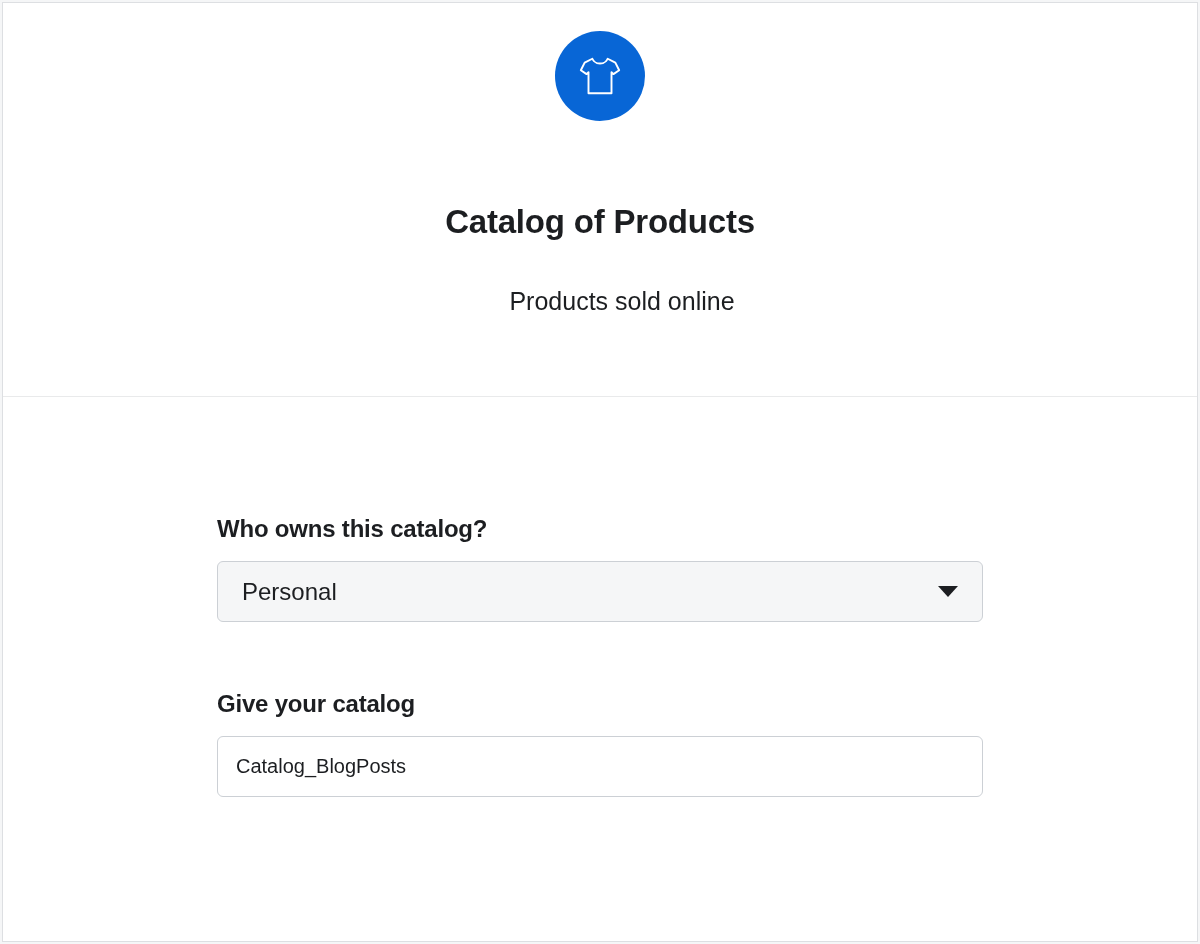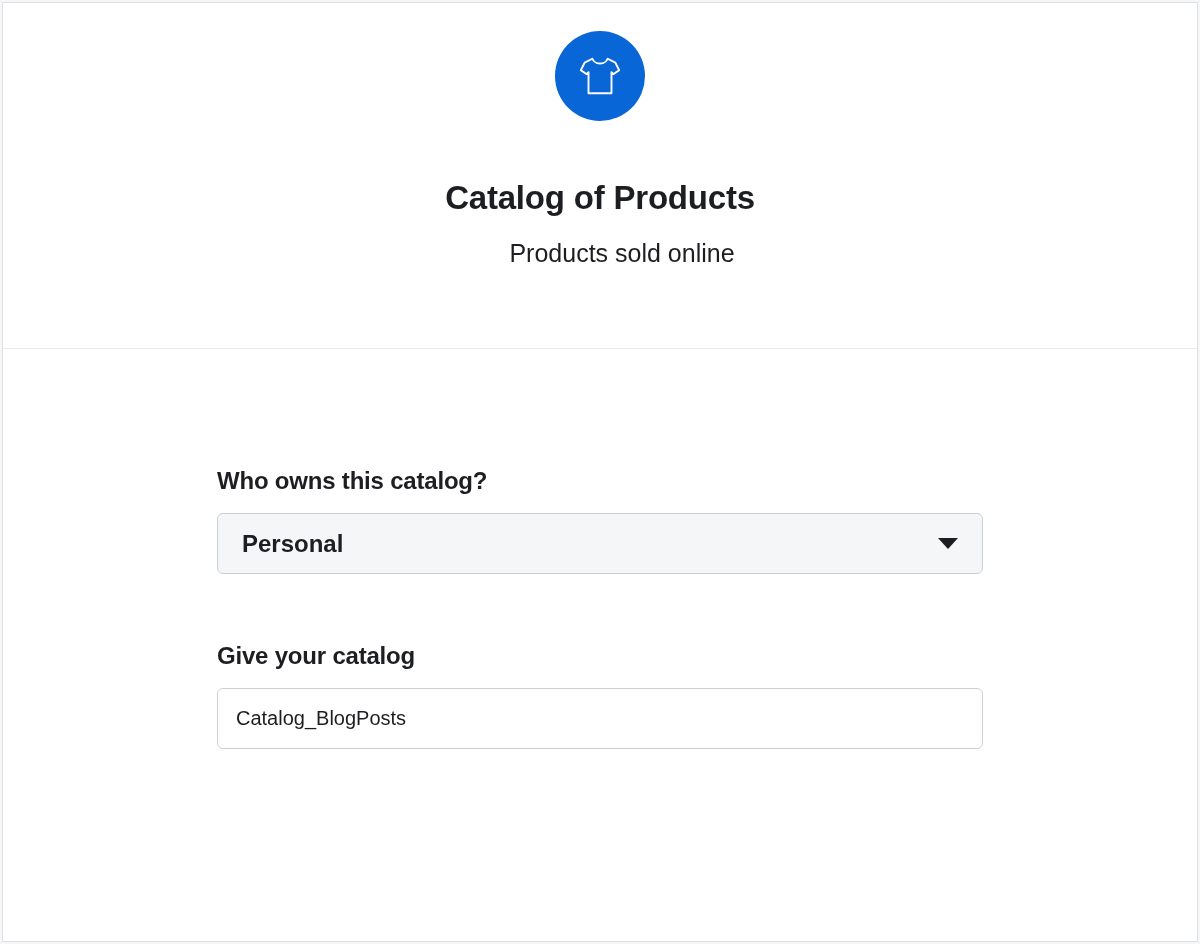--- a/index.html
+++ b/index.html
@@ -22,20 +22,21 @@
       display: flex;
       flex-direction: column;
     }
     .header-section {
       display: flex;
       flex-direction: column;
       align-items: center;
       padding-top: 28px;
       padding-bottom: 80px;
       border-bottom: 1px solid #e9eaeb;
+      gap: 24px;
     }
     .icon-circle {
       width: 90px;
       height: 90px;
       border-radius: 50%;
       background: #0866d6;
       display: flex;
       align-items: center;
       justify-content: center;
       margin-bottom: 58px;
@@ -83,21 +84,21 @@
       border: 1px solid #ccd0d5;
       border-radius: 6px;
       display: flex;
       align-items: center;
       justify-content: space-between;
       padding: 0 24px;
       cursor: pointer;
     }
     .select-value {
       font-size: 24px;
-      font-weight: 700;
+      font-weight: 400;
       color: #1c1e21;
     }
     .caret {
       width: 0;
       height: 0;
       border-left: 10px solid transparent;
       border-right: 10px solid transparent;
       border-top: 11px solid #1c1e21;
     }
     .text-input {

